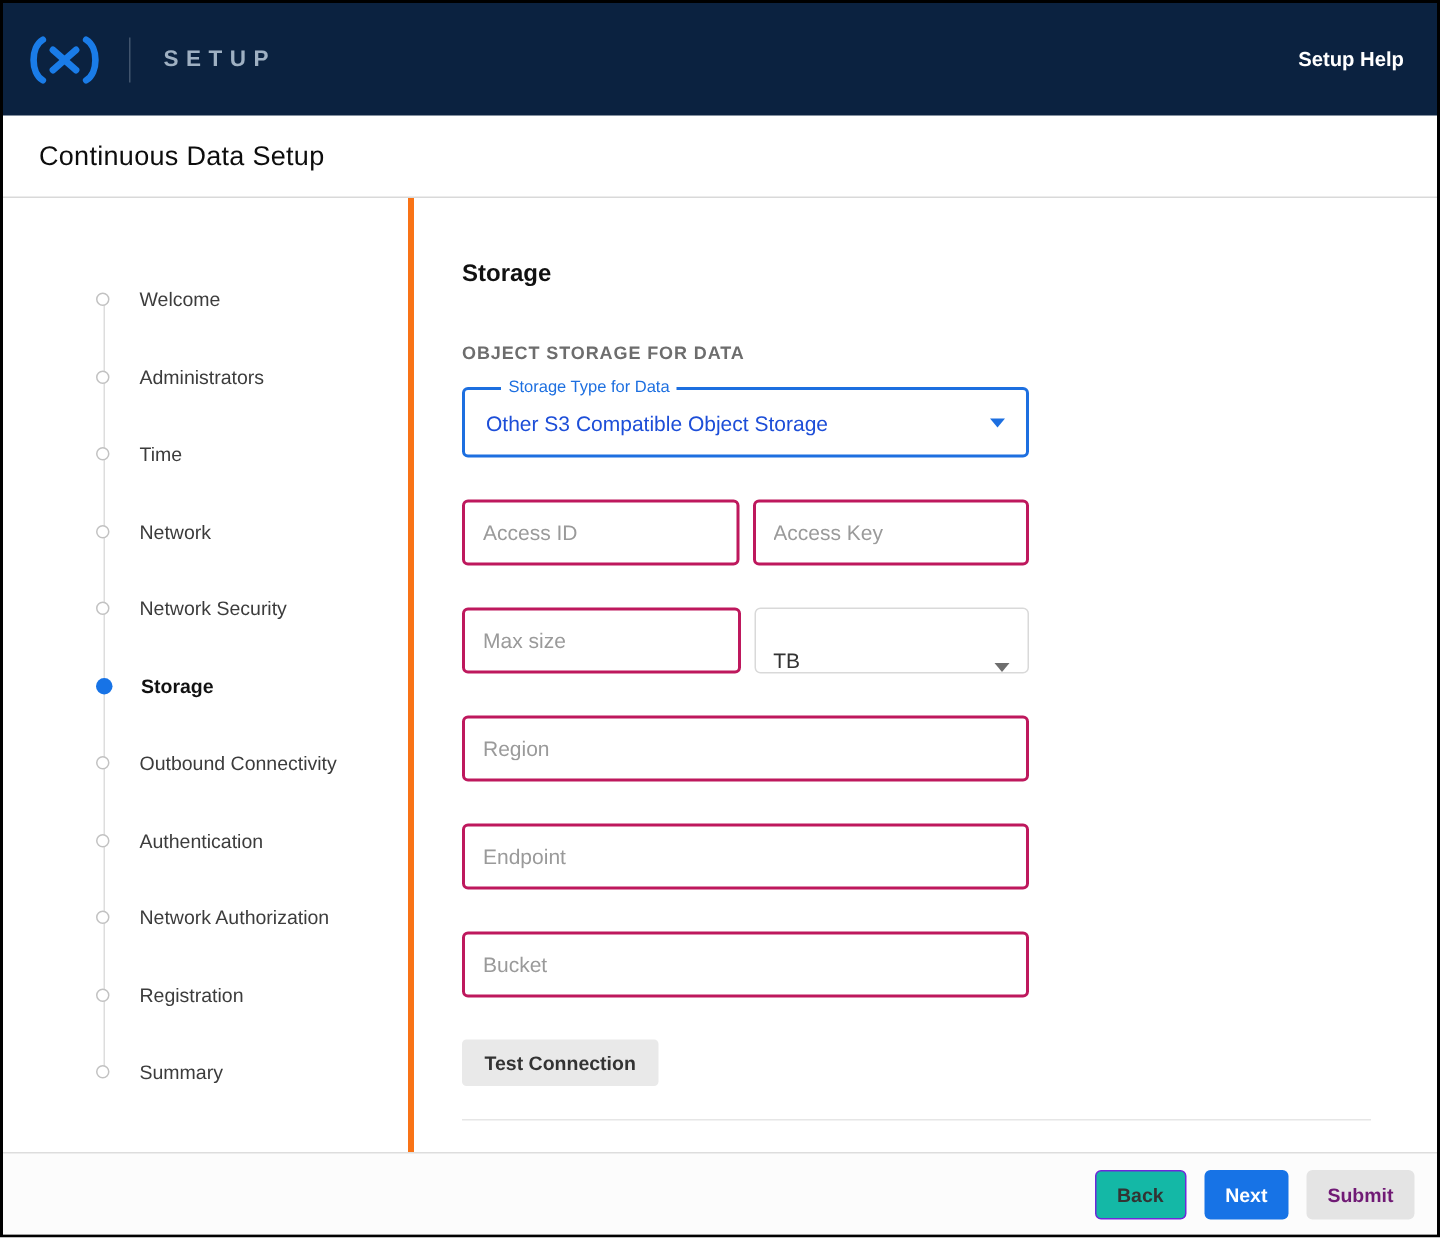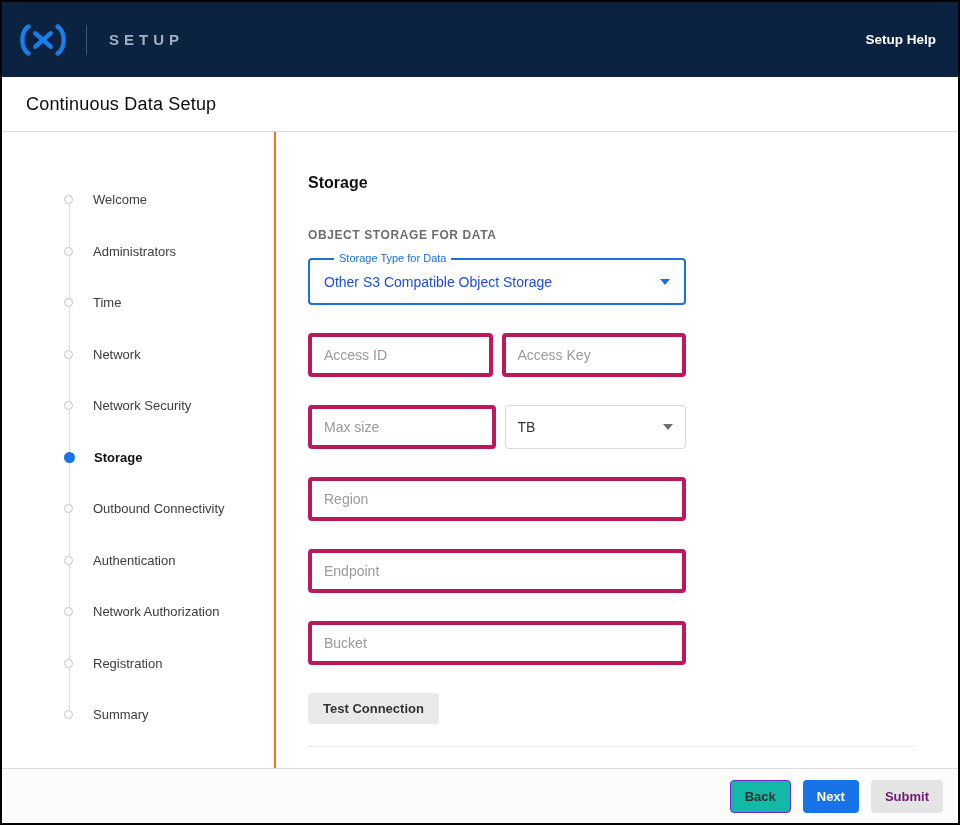--- a/index.html
+++ b/index.html
@@ -35,21 +35,21 @@
     padding-left: 24px;
     border-bottom: 1px solid #d9d9d9;
   }
   .titlebar h1 { margin: 0; font-size: 18px; font-weight: 500; color: #0d0d0d; letter-spacing: .2px; }
 
   
   .content { flex: 1; display: flex; min-height: 0; }
 
   .sidebar {
     width: 274px; flex: none;
-    border-right: 2px solid #f97316;
+    border-right: 4px solid #f97316;
     padding: 42px 0 0 62px;
   }
   .stepper { position: relative; }
   .stepper::before {
     content: ""; position: absolute;
     left: 5px; top: 26px; bottom: 26px;
     width: 1px; background: #dddddd;
   }
   .step { display: flex; align-items: center; height: 51.5px; position: relative; cursor: pointer; }
   .dot {
@@ -84,32 +84,32 @@
   .select-value { flex: 1; font-size: 14px; color: #1d4ed8; }
   .caret {
     width: 0; height: 0; flex: none;
     border-left: 5px solid transparent; border-right: 5px solid transparent;
     border-top: 6px solid #1d6fe0;
   }
   .caret.gray { border-top-color: #6e6e6e; }
 
   .row { display: flex; gap: 9px; width: 378px; margin-bottom: 28px; }
   .input {
-    height: 44px; border: 4px solid #be185d; border-radius: 4px;
+    height: 44px; border: 2px solid #be185d; border-radius: 4px;
     padding: 0 12px; font-size: 14px; color: #333;
     font-family: inherit; outline: none; background: #fff;
   }
   .input::placeholder { color: #9a9a9a; }
   .half { flex: 1; min-width: 0; }
   .full { width: 378px; display: block; margin-bottom: 28px; }
 
   .unit-select {
     flex: 1; height: 44px; min-width: 0;
     border: 1px solid #d9d9d9; border-radius: 4px;
-    display: flex; align-items: center; padding: 0 12px;
+    display: flex; align-items: flex-end; padding: 0 12px;
     cursor: pointer; background: #fff;
   }
   .unit-value { flex: 1; font-size: 14px; color: #333; }
 
   .test-btn {
     background: #e9e9e9; border: none; border-radius: 3px;
     height: 31px; padding: 0 15px;
     font-size: 13px; font-weight: 700; color: #333;
     font-family: inherit; cursor: pointer;
   }

